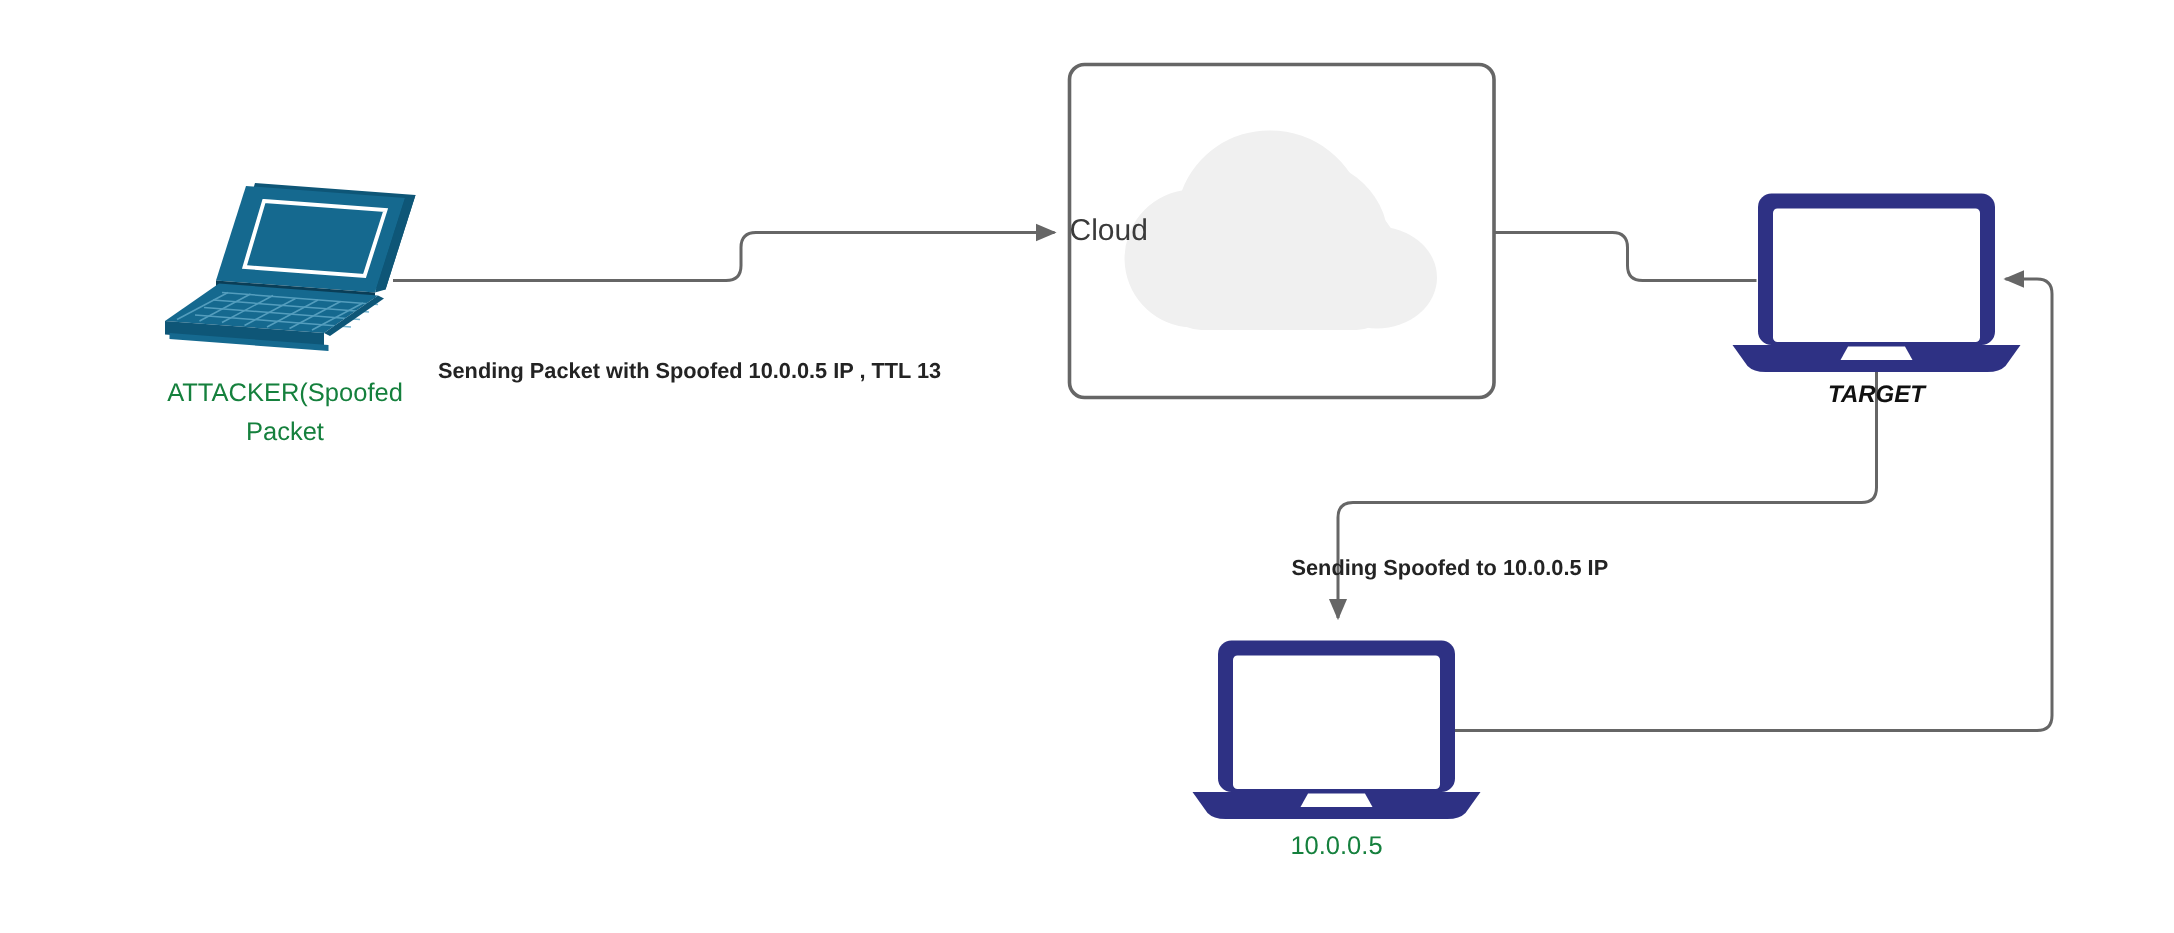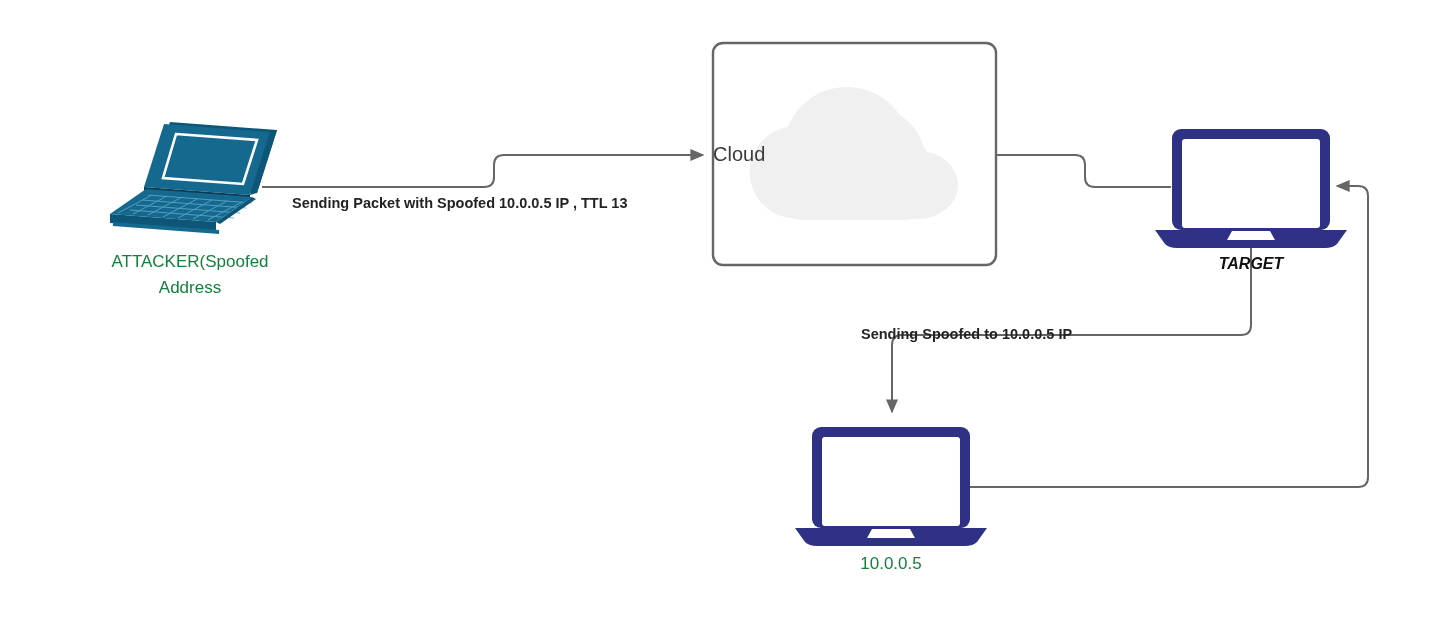--- a/index.html
+++ b/index.html
@@ -26,20 +26,21 @@
   }
   .lbl {
     position: absolute;
     white-space: pre;
     color: #1a1a1a;
   }
   .lbl-bold {
     font-weight: bold;
     font-size: 14.5px;
     color: #232323;
+    margin-top: 45px;
   }
   .lbl-plain {
     font-size: 17px;
     color: #15803d;
   }
   .lbl-ital {
     font-weight: bold;
     font-style: italic;
     font-size: 16px;
     color: #111111;
@@ -147,21 +148,21 @@
     <path d="M 1251 248 L 1251 325 Q 1251 335 1241 335 L 902 335
              Q 892 335 892 345 L 892 412" fill="none" stroke="#666666" stroke-width="2" marker-end="url(#arrow-generic)"></path>
 
     <path d="M 970 487 L 1358 487 Q 1368 487 1368 477 L 1368 196
              Q 1368 186 1358 186 L 1337 186" fill="none" stroke="#666666" stroke-width="2" marker-end="url(#arrow-generic)"></path>
   </svg>
 
   <div class="lbl lbl-cloud" style="left:713px; top:143px; width:283px;">Cloud</div>
 
   <div class="lbl lbl-plain ctr" style="left:40px; top:252px; width:300px;">ATTACKER(Spoofed</div>
-  <div class="lbl lbl-plain ctr" style="left:40px; top:278px; width:300px;">Address</div>
+  <div class="lbl lbl-plain ctr" style="left:40px; top:278px; width:300px;">Packet</div>
 
   <div class="lbl lbl-ital ctr" style="left:1171px; top:255px; width:160px;text-align:center;">TARGET</div>
 
   <div class="lbl lbl-plain ctr" style="left:811px; top:554px; width:160px;">10.0.0.5</div>
 
   <div class="lbl lbl-bold" style="left:292px; top:195px;">Sending Packet with Spoofed 10.0.0.5 IP , TTL 13</div>
 
   <div class="lbl lbl-bold" style="left:861px; top:326px;">Sending Spoofed to 10.0.0.5 IP</div>
 
 

